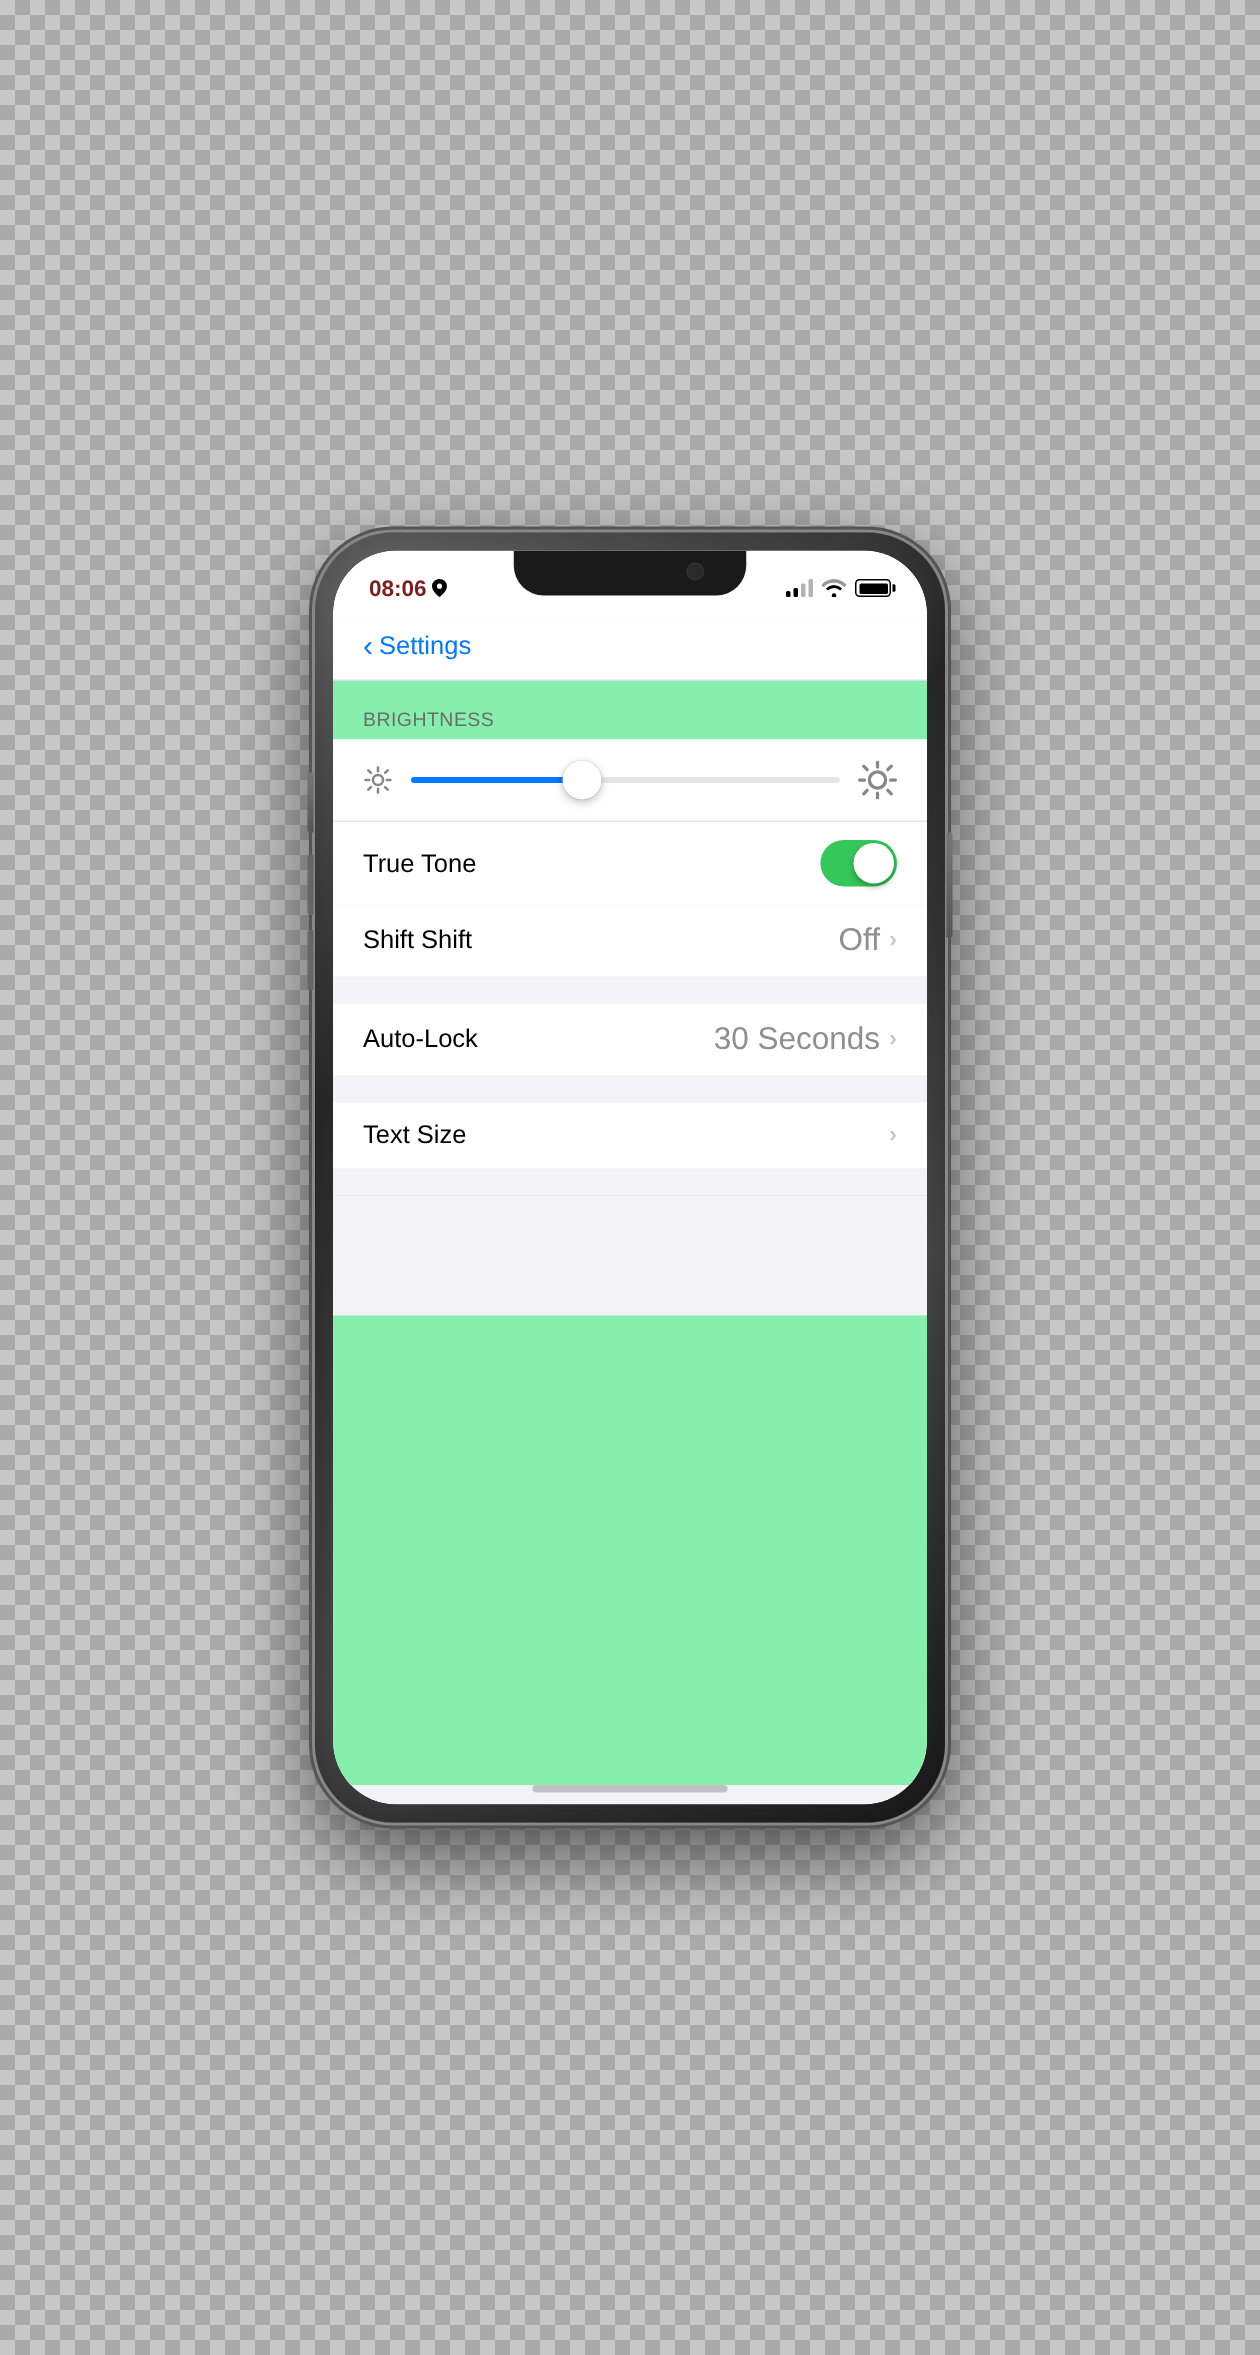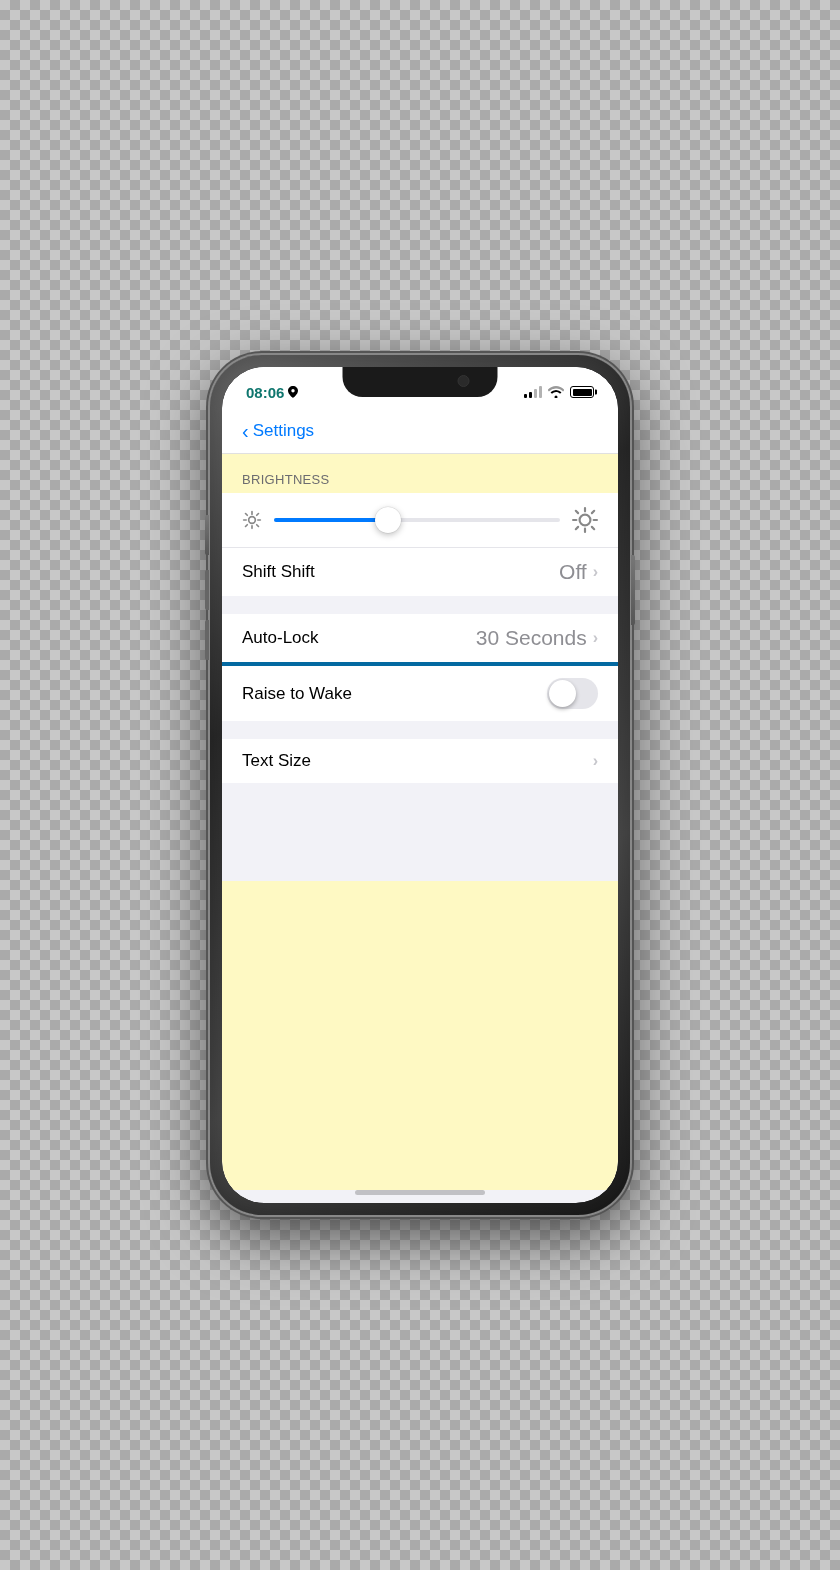--- a/index.html
+++ b/index.html
@@ -113,21 +113,21 @@
       justify-content: space-between;
       align-items: center;
       padding: 14px 24px 8px;
       background: #fff;
       height: 44px;
     }
 
     .status-time {
       font-size: 15px;
       font-weight: 600;
-      color: #0f766e;
+      color: #7f1d1d;
       display: flex;
       align-items: center;
       gap: 4px;
     }
 
     .status-icons {
       display: flex;
       align-items: center;
       gap: 6px;
     }
@@ -212,21 +212,21 @@
       font-size: 17px;
       font-weight: 600;
       color: #000;
       margin-left: -60px;
     }
 
     
     .content {
       overflow-y: auto;
       height: calc(100% - 100px);
-      background: #fef9c3;
+      background: #86efac;
     }
 
     .section-header {
       padding: 18px 20px 6px;
       font-size: 13px;
       color: #6c6c70;
       font-weight: 400;
       letter-spacing: 0.3px;
       text-transform: uppercase;
     }
@@ -237,21 +237,21 @@
       margin: 0;
     }
 
     .settings-row {
       display: flex;
       align-items: center;
       justify-content: space-between;
       padding: 12px 20px;
       background: #fff;
       min-height: 44px;
-      border-bottom: 4px solid #0369a1;
+      border-bottom: 1px solid #0369a1;
       position: relative;
     }
 
     .settings-row:last-child {
       border-bottom: none;
     }
 
     .row-label {
       font-size: 17px;
       color: #000;
@@ -463,20 +463,26 @@
                   <line x1="1" y1="12" x2="4" y2="12" stroke="#888" stroke-width="2" stroke-linecap="round"></line>
                   <line x1="20" y1="12" x2="23" y2="12" stroke="#888" stroke-width="2" stroke-linecap="round"></line>
                   <line x1="3.51" y1="3.51" x2="5.64" y2="5.64" stroke="#888" stroke-width="2" stroke-linecap="round"></line>
                   <line x1="18.36" y1="18.36" x2="20.49" y2="20.49" stroke="#888" stroke-width="2" stroke-linecap="round"></line>
                   <line x1="20.49" y1="3.51" x2="18.36" y2="5.64" stroke="#888" stroke-width="2" stroke-linecap="round"></line>
                   <line x1="5.64" y1="18.36" x2="3.51" y2="20.49" stroke="#888" stroke-width="2" stroke-linecap="round"></line>
                 </svg>
               </div>
             </div>
 
+            <div class="settings-row">
+              <span class="row-label">True Tone</span>
+              <div class="toggle on">
+                <div class="toggle-thumb"></div>
+              </div>
+            </div>
           </div>
 
 
           <div class="settings-group">
             <div class="settings-row">
               <span class="row-label">Shift Shift</span>
               <div class="row-right">
                 <span class="row-value">Off</span>
                 <span class="chevron-right">›</span>
               </div>
@@ -486,26 +492,20 @@
           <div class="group-separator"></div>
 
           <div class="settings-group">
             <div class="settings-row">
               <span class="row-label">Auto-Lock</span>
               <div class="row-right">
                 <span class="row-value">30 Seconds</span>
                 <span class="chevron-right">›</span>
               </div>
             </div>
-            <div class="settings-row">
-              <span class="row-label">Raise to Wake</span>
-              <div class="toggle off">
-                <div class="toggle-thumb"></div>
-              </div>
-            </div>
           </div>
 
           <div class="group-separator"></div>
 
           <div class="settings-group">
             <div class="settings-row">
               <span class="row-label">Text Size</span>
               <div class="row-right">
                 <span class="chevron-right">›</span>
               </div>

